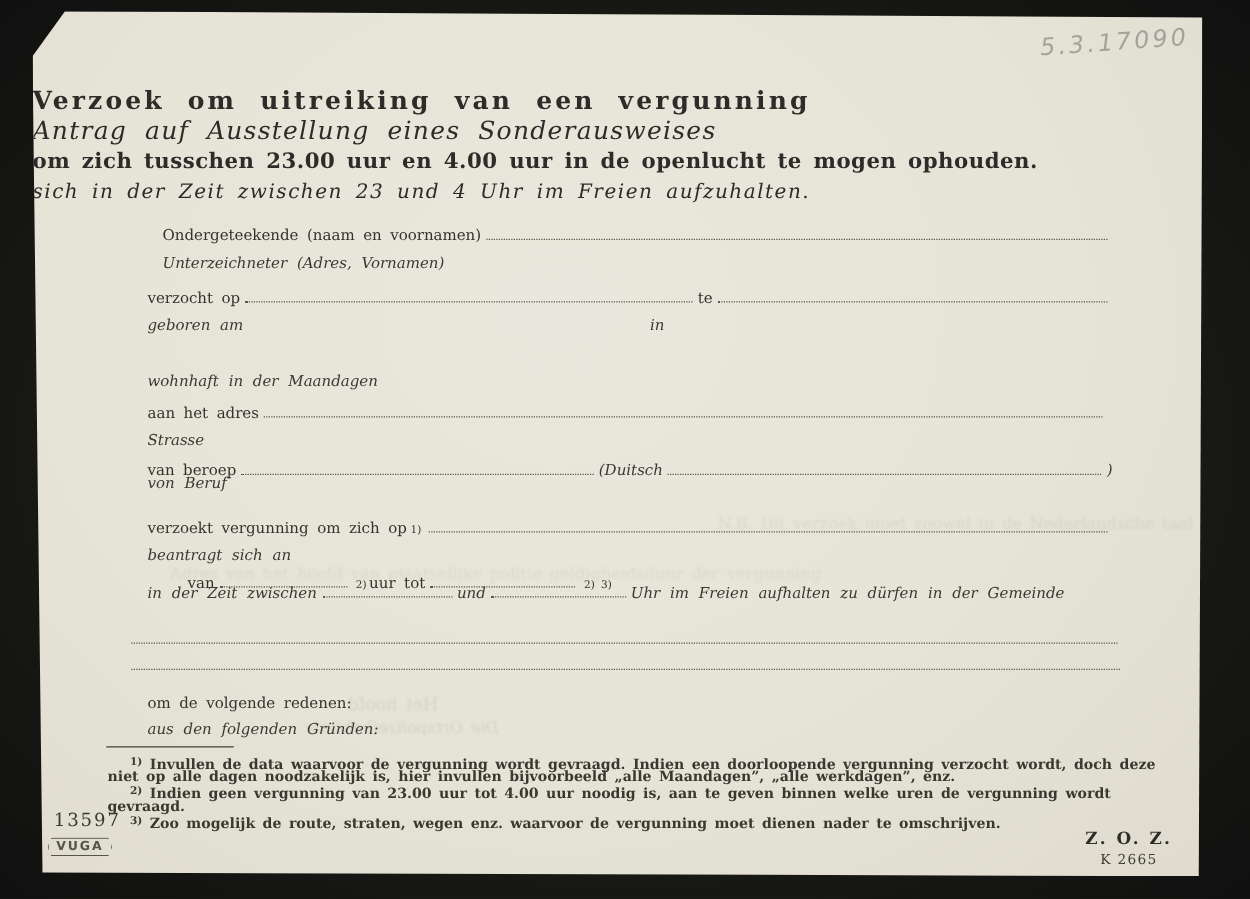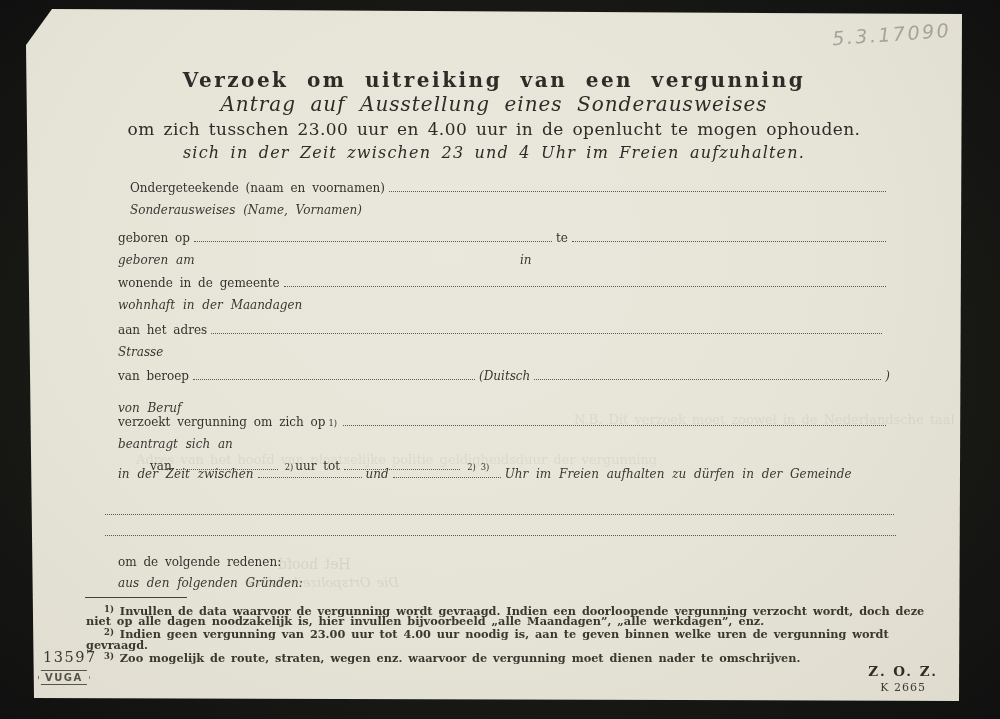--- a/index.html
+++ b/index.html
@@ -18,24 +18,24 @@
     position: absolute; left: 26px; top: 9px;
     width: 936px; height: 692px;
     background:
       radial-gradient(ellipse at 45% 35%, #eae7dc 0%, #e6e3d7 55%, #dfdccf 100%);
     clip-path: polygon(0px 36px, 26px 0px, 936px 5px, 933px 692px, 8px 689px);
     box-shadow: 0 0 20px rgba(0,0,0,0.65);
     color: #2e2c28;
   }
   .abs { position: absolute; }
   
-  .title { left: 0; right: 0; text-align: center; line-height: 24px; }
+  .title { left: 0; right: 0; line-height: 24px; }
   .t-nl-1 { font-weight: bold; font-size: 20px; letter-spacing: 2.5px; word-spacing: 9px; }
   .t-de-1 { font-style: italic; font-size: 20px; letter-spacing: 1px; word-spacing: 7px; }
-  .t-nl-2 { font-weight: normal; font-size: 17px; letter-spacing: 0.4px; word-spacing: 3px; }
+  .t-nl-2 { font-weight: bold; font-size: 17px; letter-spacing: 0.4px; word-spacing: 3px; }
   .t-de-2 { font-style: italic; font-size: 16px; letter-spacing: 1.2px; word-spacing: 4px; }
   
   .row {
     display: flex; align-items: baseline;
     font-size: 12px; word-spacing: 3px; white-space: nowrap;
     color: #34322c;
   }
   .row .lbl { flex: 0 0 auto; }
   .de { font-style: italic; color: #3a3832; word-spacing: 4px; }
   .dots {
@@ -108,58 +108,54 @@
       <div class="t-de-1">Antrag auf Ausstellung eines Sonderausweises</div>
       <div class="t-nl-2" style="margin-top:1px;">om zich tusschen 23.00 uur en 4.00 uur in de openlucht te mogen ophouden.</div>
       <div class="t-de-2">sich in der Zeit zwischen 23 und 4 Uhr im Freien aufzuhalten.</div>
     </div>
 
     <div class="abs row" style="left:104px; right:72px; top:172px;">
       <span class="lbl">Ondergeteekende (naam en voornamen)</span>
       <span class="dots grow"></span>
     </div>
     <div class="abs row de" style="left:104px; top:194px;">
-      <span>Sonderausweises  (Name,  Vornamen)</span>
+      <span>Unterzeichneter  (Adres,  Vornamen)</span>
     </div>
 
     <div class="abs row" style="left:92px; right:72px; top:222px;">
-      <span class="lbl">geboren op</span>
+      <span class="lbl">verzocht op</span>
       <span class="dots" style="width:358px;"></span>
       <span class="lbl">te</span>
       <span class="dots grow"></span>
     </div>
     <div class="abs row de" style="left:92px; right:72px; top:244px;">
       <span>geboren am</span>
       <span class="abs" style="left:402px;">in</span>
     </div>
 
-    <div class="abs row" style="left:92px; right:72px; top:267px;">
-      <span class="lbl">wonende in de gemeente</span>
-      <span class="dots grow"></span>
-    </div>
     <div class="abs row de" style="left:92px; top:289px;">
       <span>wohnhaft in der Maandagen</span>
     </div>
 
     <div class="abs row" style="left:92px; right:76px; top:314px;text-align:right;">
       <span class="lbl">aan het adres</span>
       <span class="dots grow"></span>
     </div>
     <div class="abs row de" style="left:92px; top:336px;">
       <span>Strasse</span>
     </div>
 
     <div class="abs row" style="left:92px; right:72px; top:360px;">
       <span class="lbl">van beroep</span>
       <span class="dots" style="width:282px;"></span>
       <span class="lbl de">(Duitsch</span>
       <span class="dots grow"></span>
       <span class="lbl de">)</span>
     </div>
-    <div class="abs row de" style="left:92px; top:392px;">
+    <div class="abs row de" style="left:92px; top:370px;">
       <span>von Beruf</span>
     </div>
 
     <div class="abs row" style="left:92px; right:72px; top:406px;">
       <span class="lbl">verzoekt vergunning om zich op</span>
       <sup class="mark">1)</sup>
       <span class="dots grow"></span>
     </div>
     <div class="abs row de" style="left:92px; top:428px;">
       <span>beantragt sich an</span>

